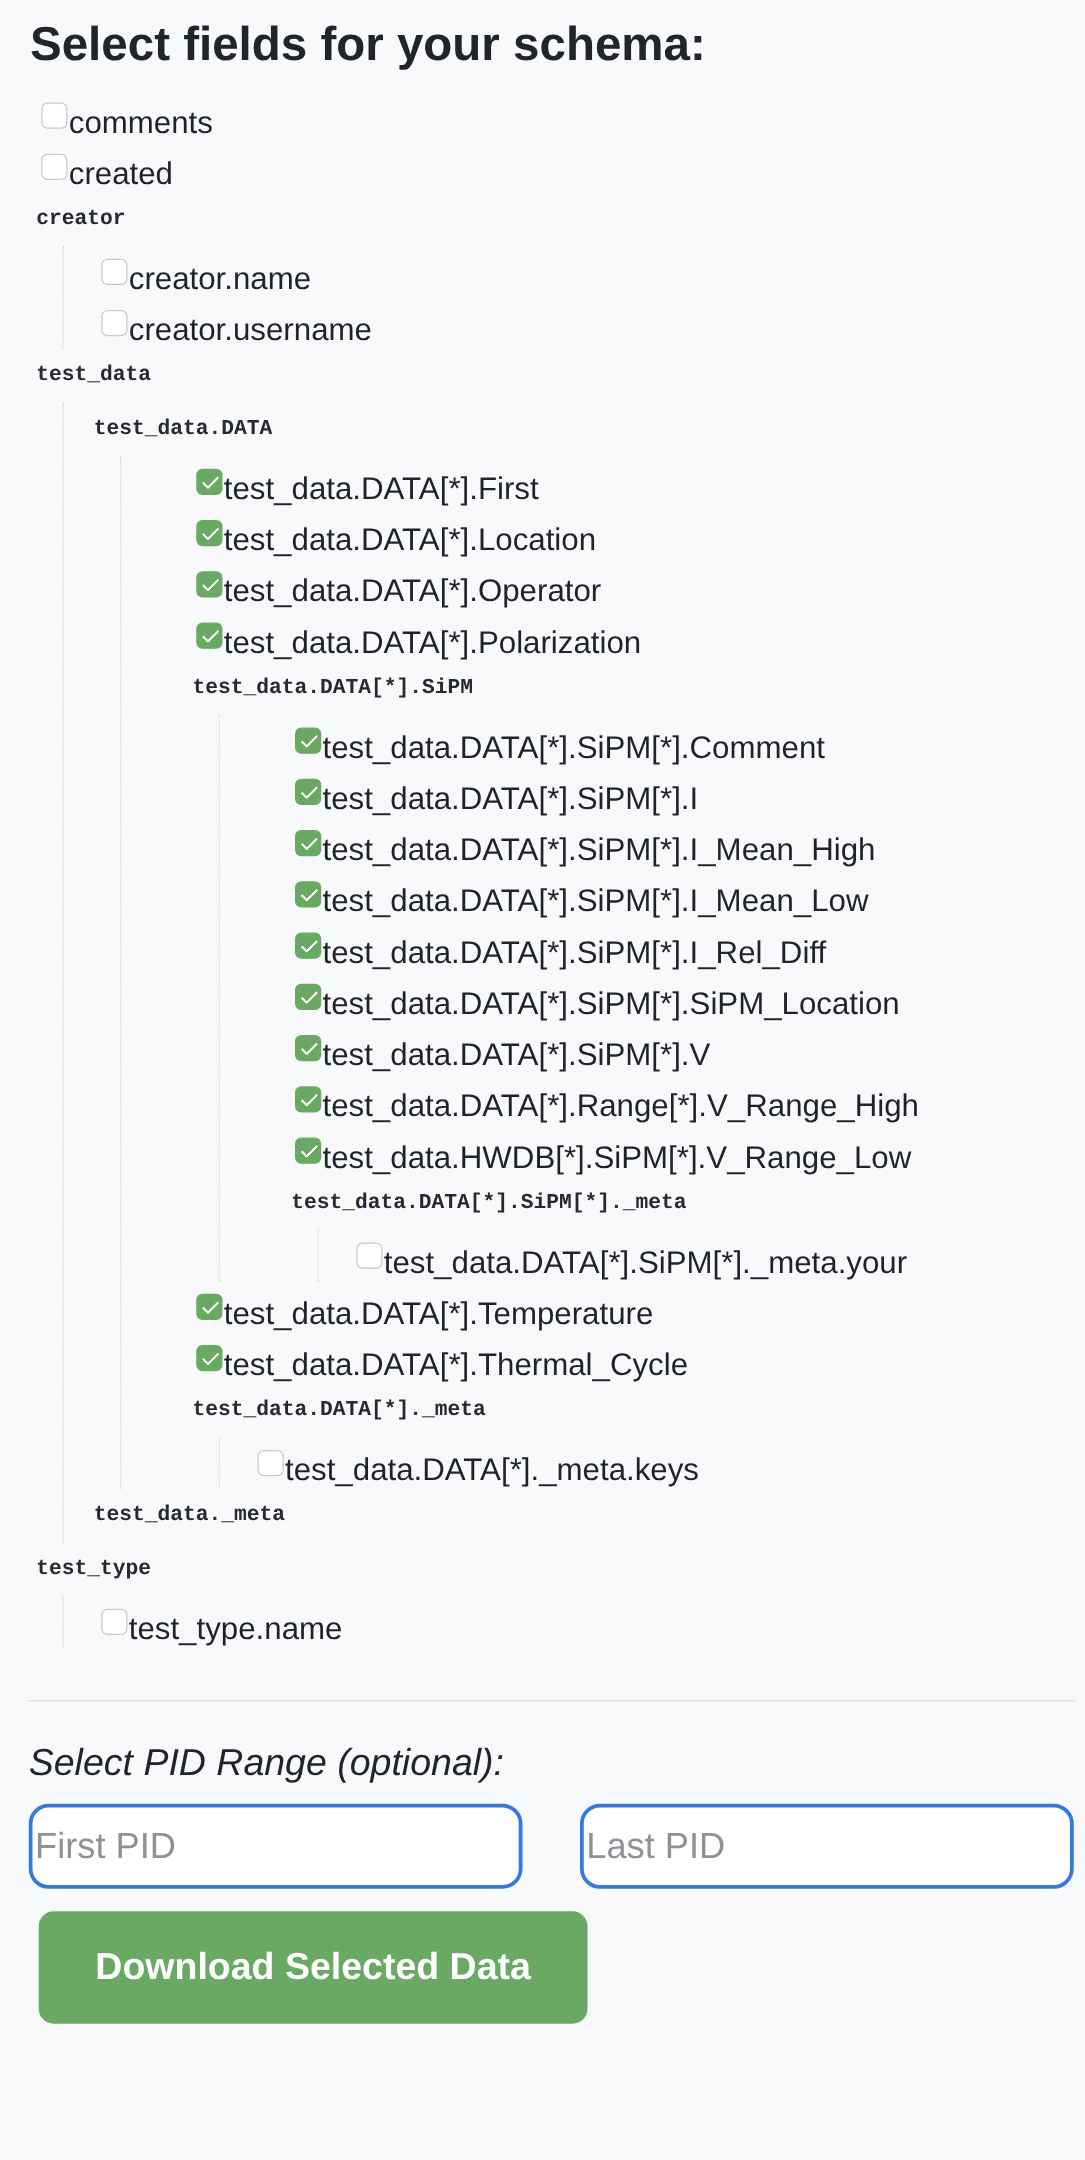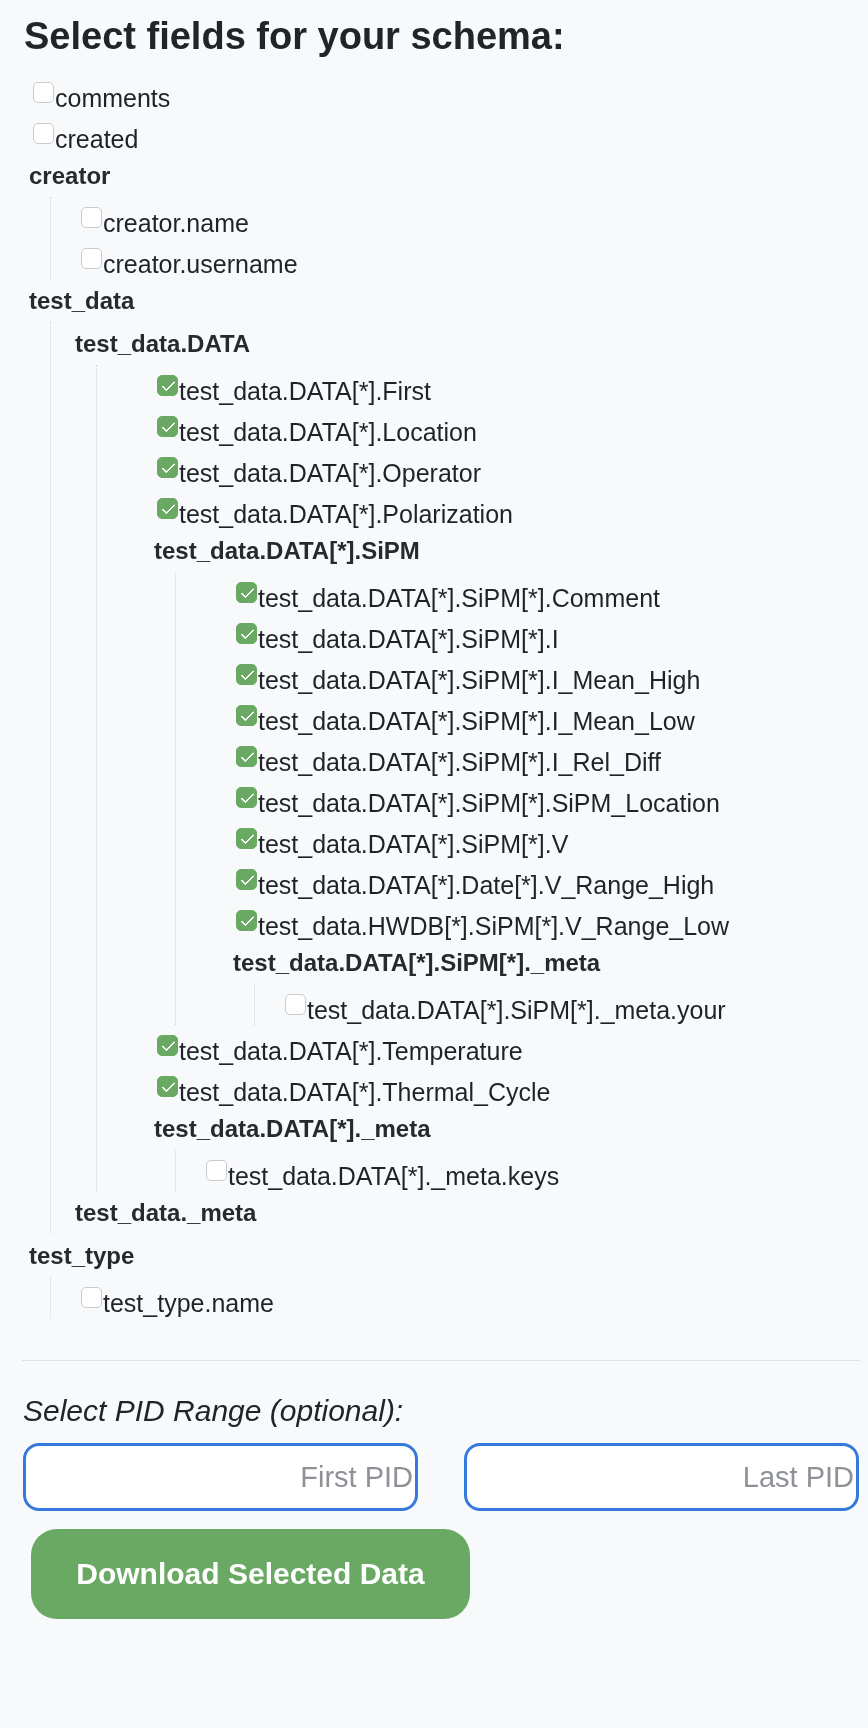--- a/index.html
+++ b/index.html
@@ -37,23 +37,23 @@
   }
   #tree > ul > li.leaf { padding-left: 4px; }
   #tree ul.children > li.leaf { padding-left: 30px; }
   #tree ul.children.array > li.leaf { padding-left: 60px; }
   #tree ul.children > li.group { padding-left: 24px; }
   #tree ul.children.array > li.group { padding-left: 57px; }
   #tree li.group > .ghdr {
     display: flex;
     align-items: center;
     height: 43px;
-    font-family: Liberation Sans, sans-serif;
+    font-family: Liberation Mono, monospace;
     font-weight: 700;
-    font-size: 24px;
+    font-size: 17px;
     color: #26292e;
   }
   #tree ul.children {
     margin-left: 21px;
     border-left: 1px dotted #d2d2d8;
   }
   .lbl {
     font-size: 25px;
     color: #1f2329;
     white-space: nowrap;
@@ -107,42 +107,42 @@
     box-sizing: border-box;
   }
   input.pid {
     flex: 1;
     min-width: 0;
     height: 68px;
     box-sizing: border-box;
     border: 3px solid var(--accent-blue, #3579dd);
     border-radius: 16px;
     background: #ffffff;
-    text-align: right;
+    text-align: left;
     font-family: "Liberation Sans", sans-serif;
     font-size: 29px;
     color: #212529;
     outline: none;
   }
   input.pid::placeholder {
     color: #8e9196;
     opacity: 1;
   }
   .download-btn {
     display: block;
     margin: 18px 0 0 31px;
     width: 439px;
     height: 90px;
     background: var(--accent-green, #6aa964);
     color: #ffffff;
     font-family: "Liberation Sans", sans-serif;
     font-size: 30px;
     font-weight: 700;
     border: none;
-    border-radius: 26px;
+    border-radius: 12px;
     cursor: pointer;
   }
 </style>
 </head>
 <body>
 
 <h1 class="page-title">Select fields for your schema:</h1>
 
 <div id="tree">
     <ul class="root">
@@ -215,21 +215,21 @@
                   <li class="leaf">
                     <span class="cb checked"></span>
                     <span class="lbl">test_data.DATA[*].SiPM[*].SiPM_Location</span>
                   </li>
                   <li class="leaf">
                     <span class="cb checked"></span>
                     <span class="lbl">test_data.DATA[*].SiPM[*].V</span>
                   </li>
                   <li class="leaf">
                     <span class="cb checked"></span>
-                    <span class="lbl">test_data.DATA[*].Date[*].V_Range_High</span>
+                    <span class="lbl">test_data.DATA[*].Range[*].V_Range_High</span>
                   </li>
                   <li class="leaf">
                     <span class="cb checked"></span>
                     <span class="lbl">test_data.HWDB[*].SiPM[*].V_Range_Low</span>
                   </li>
                   <li class="group">
                     <div class="ghdr">test_data.DATA[*].SiPM[*]._meta</div>
                     <ul class="children">
                       <li class="leaf">
                         <span class="cb"></span>

